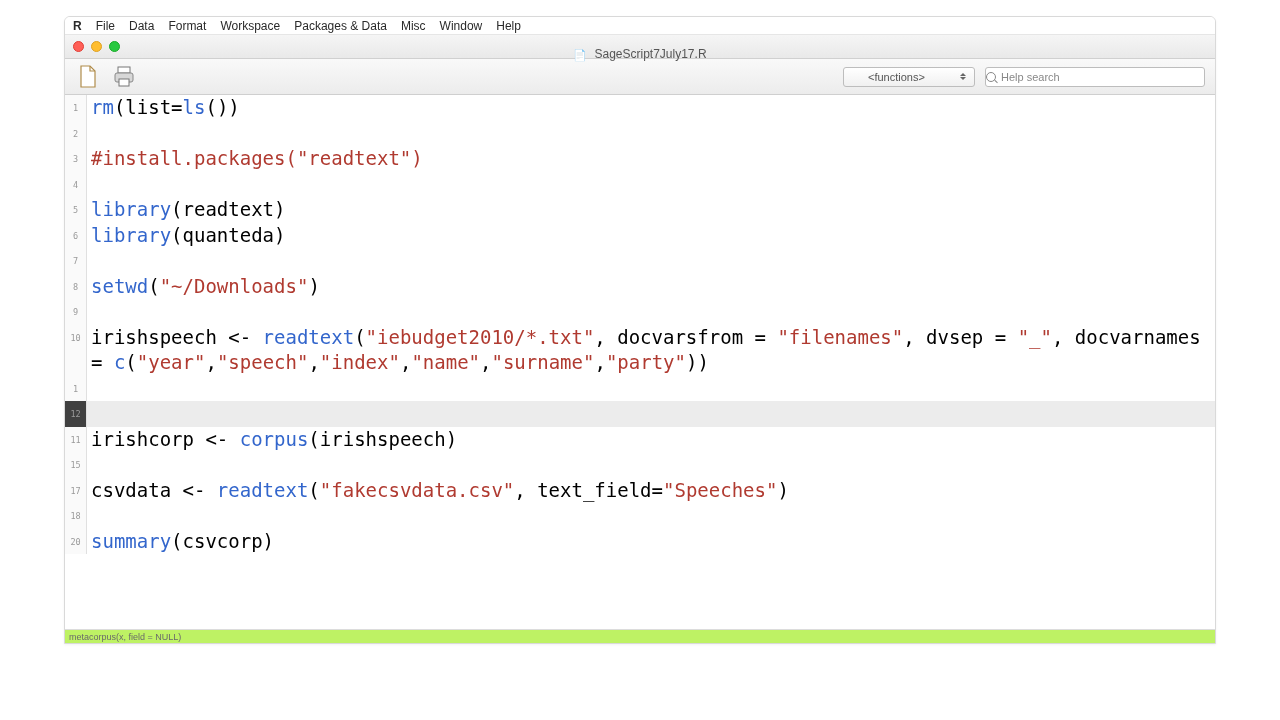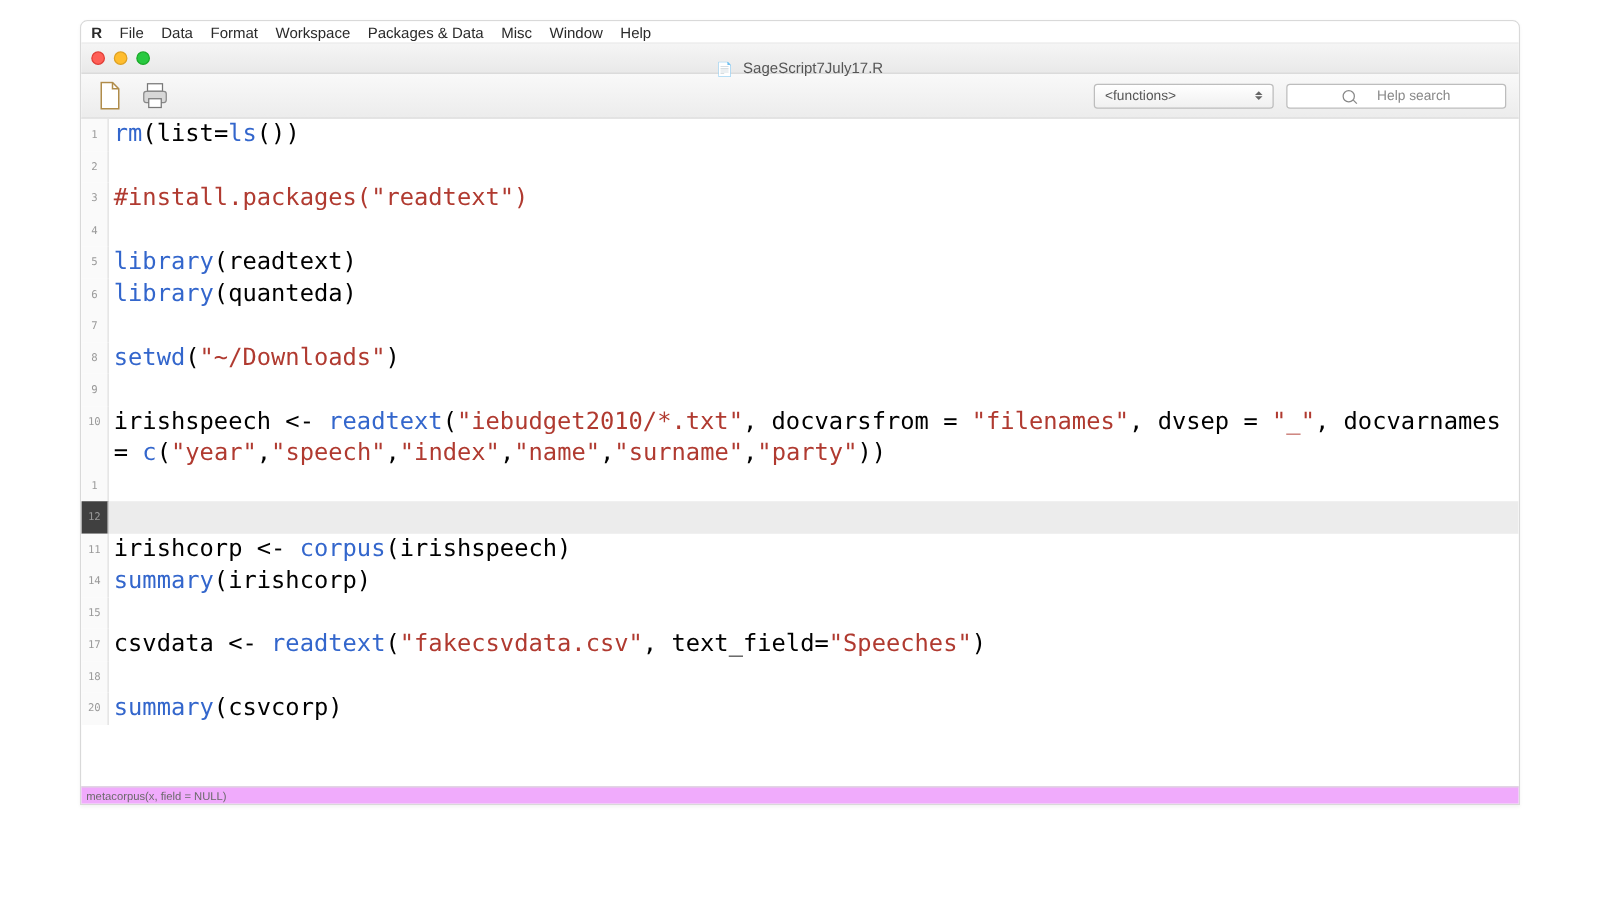--- a/index.html
+++ b/index.html
@@ -80,53 +80,53 @@
     padding: 0 10px;
     gap: 10px;
   }
   .tb-btn {
     width: 26px; height: 30px;
     display: flex; align-items: center; justify-content: center;
     color: #666;
   }
   .spacer { flex: 1; }
   .func-dropdown {
-    width: 144px; height: 20px;
+    width: 132px; height: 20px;
     background: linear-gradient(#ffffff, #f0f0f0);
     border: 1px solid #bdbdbd;
     border-radius: 3px;
     font-size: 11px;
     color: #555;
     display: flex; align-items: center;
-    padding: 0 8px;
+    padding: 0 24px;
     position: relative;
   }
   .func-dropdown .caret {
     position: absolute; right: 4px; top: 2px;
     width: 14px; height: 14px;
     display: flex; flex-direction: column; align-items: center; justify-content: center;
     gap: 1px;
   }
   .caret::before {
     content:""; border-left:3px solid transparent; border-right:3px solid transparent;
     border-bottom:3px solid #666;
   }
   .caret::after {
     content:""; border-left:3px solid transparent; border-right:3px solid transparent;
     border-top:3px solid #666;
   }
   .help-search {
-    width: 176px; height: 20px;
+    width: 220px; height: 20px;
     background: #fff;
     border: 1px solid #bdbdbd;
     border-radius: 3px;
     font-size: 11px;
     color: #888;
-    display: flex; align-items: center; justify-content:center;
-    gap: 18px;
+    display: flex; align-items: center; justify-content:flex-start;
+    gap: 5px;
   }
   .help-search .mag {
     width: 10px; height:10px; border:1.2px solid #888; border-radius:50%;
     position: relative;
   }
   .help-search .mag::after {
     content:""; position:absolute; width:4px; height:1.2px; background:#888;
     bottom:-2px; right:-3px; transform:rotate(45deg);
   }
   .editor {
@@ -169,21 +169,21 @@
   }
   .tok-kw   { color: #3366cc; }   
   .tok-call { color: #000; }
   .tok-paren{ color: #000; }
   .tok-str  { color: #b03a30; }
   .tok-cmt  { color: #b03a30; }
   .tok-op   { color: #000; }
 
   .statusbar {
     height: 14px;
-    background: #f0abfc;
+    background: #bef264;
     border-top: 1px solid #dcdcdc;
     font-size: 9px;
     color: #6a6a6a;
     padding: 0 4px;
     display: flex;
     align-items: center;
   }
 
   
   .file-icon svg, .print-icon svg { display:block; }
@@ -290,24 +290,20 @@
         </div>
         <div class="line-row highlight">
           <div class="ln">12</div>
           <div class="linecode">&nbsp;</div>
         </div>
         <div class="line-row">
           <div class="ln">11</div>
           <div class="linecode"><span class="tok-call">irishcorp </span><span class="tok-op">&lt;- </span><span class="tok-kw">corpus</span><span class="tok-paren">(</span><span class="tok-call">irishspeech</span><span class="tok-paren">)</span></div>
         </div>
         <div class="line-row">
-          <div class="ln">14</div>
-          <div class="linecode"><span class="tok-kw">summary</span><span class="tok-paren">(</span><span class="tok-call">irishcorp</span><span class="tok-paren">)</span></div>
-        </div>
-        <div class="line-row">
           <div class="ln">15</div>
           <div class="linecode">&nbsp;</div>
         </div>
         <div class="line-row">
           <div class="ln">17</div>
           <div class="linecode"><span class="tok-call">csvdata </span><span class="tok-op">&lt;- </span><span class="tok-kw">readtext</span><span class="tok-paren">(</span><span class="tok-str">"fakecsvdata.csv"</span><span class="tok-call">, text_field=</span><span class="tok-str">"Speeches"</span><span class="tok-paren">)</span></div>
         </div>
         <div class="line-row">
           <div class="ln">18</div>
           <div class="linecode">&nbsp;</div>

